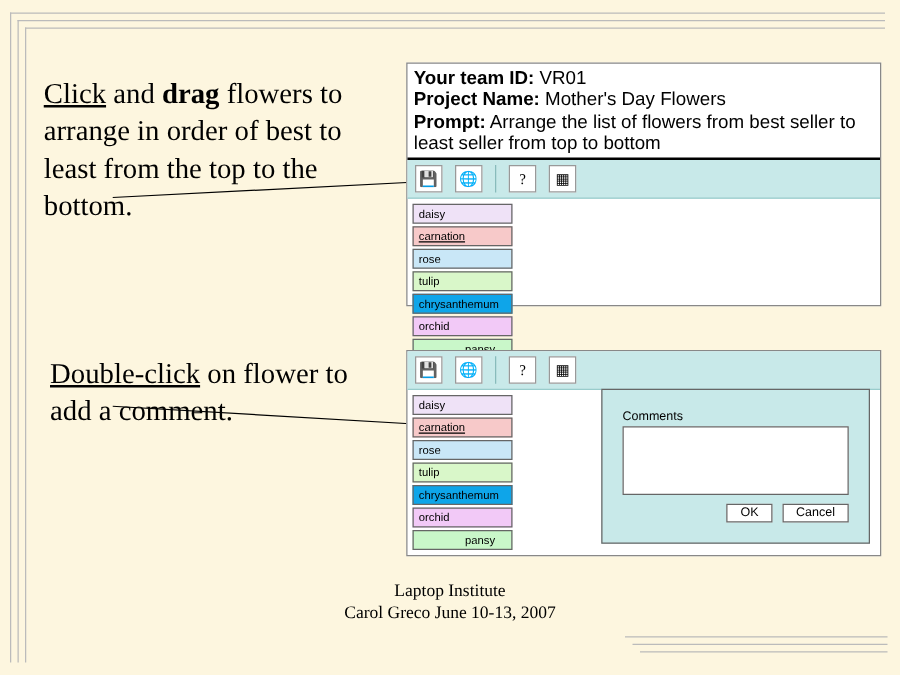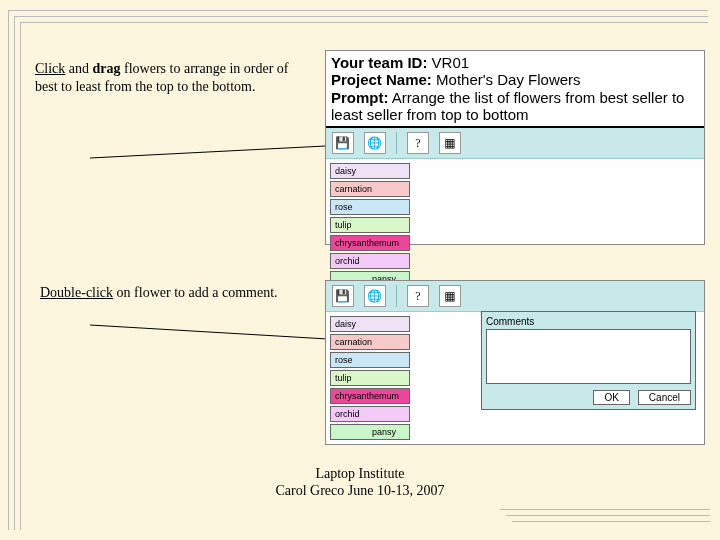--- a/index.html
+++ b/index.html
@@ -18,21 +18,21 @@
   .h3 { top: 22px; left: 20px; width: 688px; height: 1px; }
   .v1 { top: 10px; left: 8px; width: 1px; height: 520px; }
   .v2 { top: 16px; left: 14px; width: 1px; height: 514px; }
   .v3 { top: 22px; left: 20px; width: 1px; height: 508px; }
   .bh1 { bottom: 30px; left: 500px; width: 210px; height: 1px; background: #bbb; }
   .bh2 { bottom: 24px; left: 506px; width: 204px; height: 1px; background: #bbb; }
   .bh3 { bottom: 18px; left: 512px; width: 198px; height: 1px; background: #bbb; }
 
   .instruction {
     position: absolute;
-    font-size: 14px;
+    font-size: 23px;
     line-height: 1.3;
     color: #000;
   }
   #instr1 { top: 60px; left: 35px; width: 260px; }
   #instr2 { top: 284px; left: 40px; width: 250px; }
   .under { text-decoration: underline; }
   .bold { font-weight: bold; }
 
   .panel {
     position: absolute;
@@ -67,34 +67,34 @@
   .flower-item {
     font-family: Arial, sans-serif;
     font-size: 9px;
     border: 1px solid #666;
     padding: 2px 4px;
     margin-bottom: 2px;
     cursor: move;
     width: 80px;
   }
   .c-daisy { background: #efe2f7; }
-  .c-carnation { background: #f7c9c9; }
+  .c-carnation { background: #f7c9c9; text-decoration: underline; }
   .c-rose { background: #c9e7f7; }
   .c-tulip { background: #d9f7c9; }
-  .c-chrys { background: #ec4899; }
+  .c-chrys { background: #0ea5e9; }
   .c-orchid { background: #f2c9f7; }
   .c-pansy { background: #c9f7c9; padding-left: 41px; }
 
   .comment-box {
     position: absolute;
     top: 30px; left: 155px;
     width: 215px;
     border: 1px solid #666;
     background: #c8e9e9;
-    padding: 4px;
+    padding: 16px;
     font-family: Arial, sans-serif;
     font-size: 10px;
   }
   .comment-box .lbl { margin-bottom: 2px; }
   .comment-box textarea {
     width: 100%; height: 55px;
     border: 1px solid #666;
     background: #fff;
     resize: none;
     font-size: 10px;

